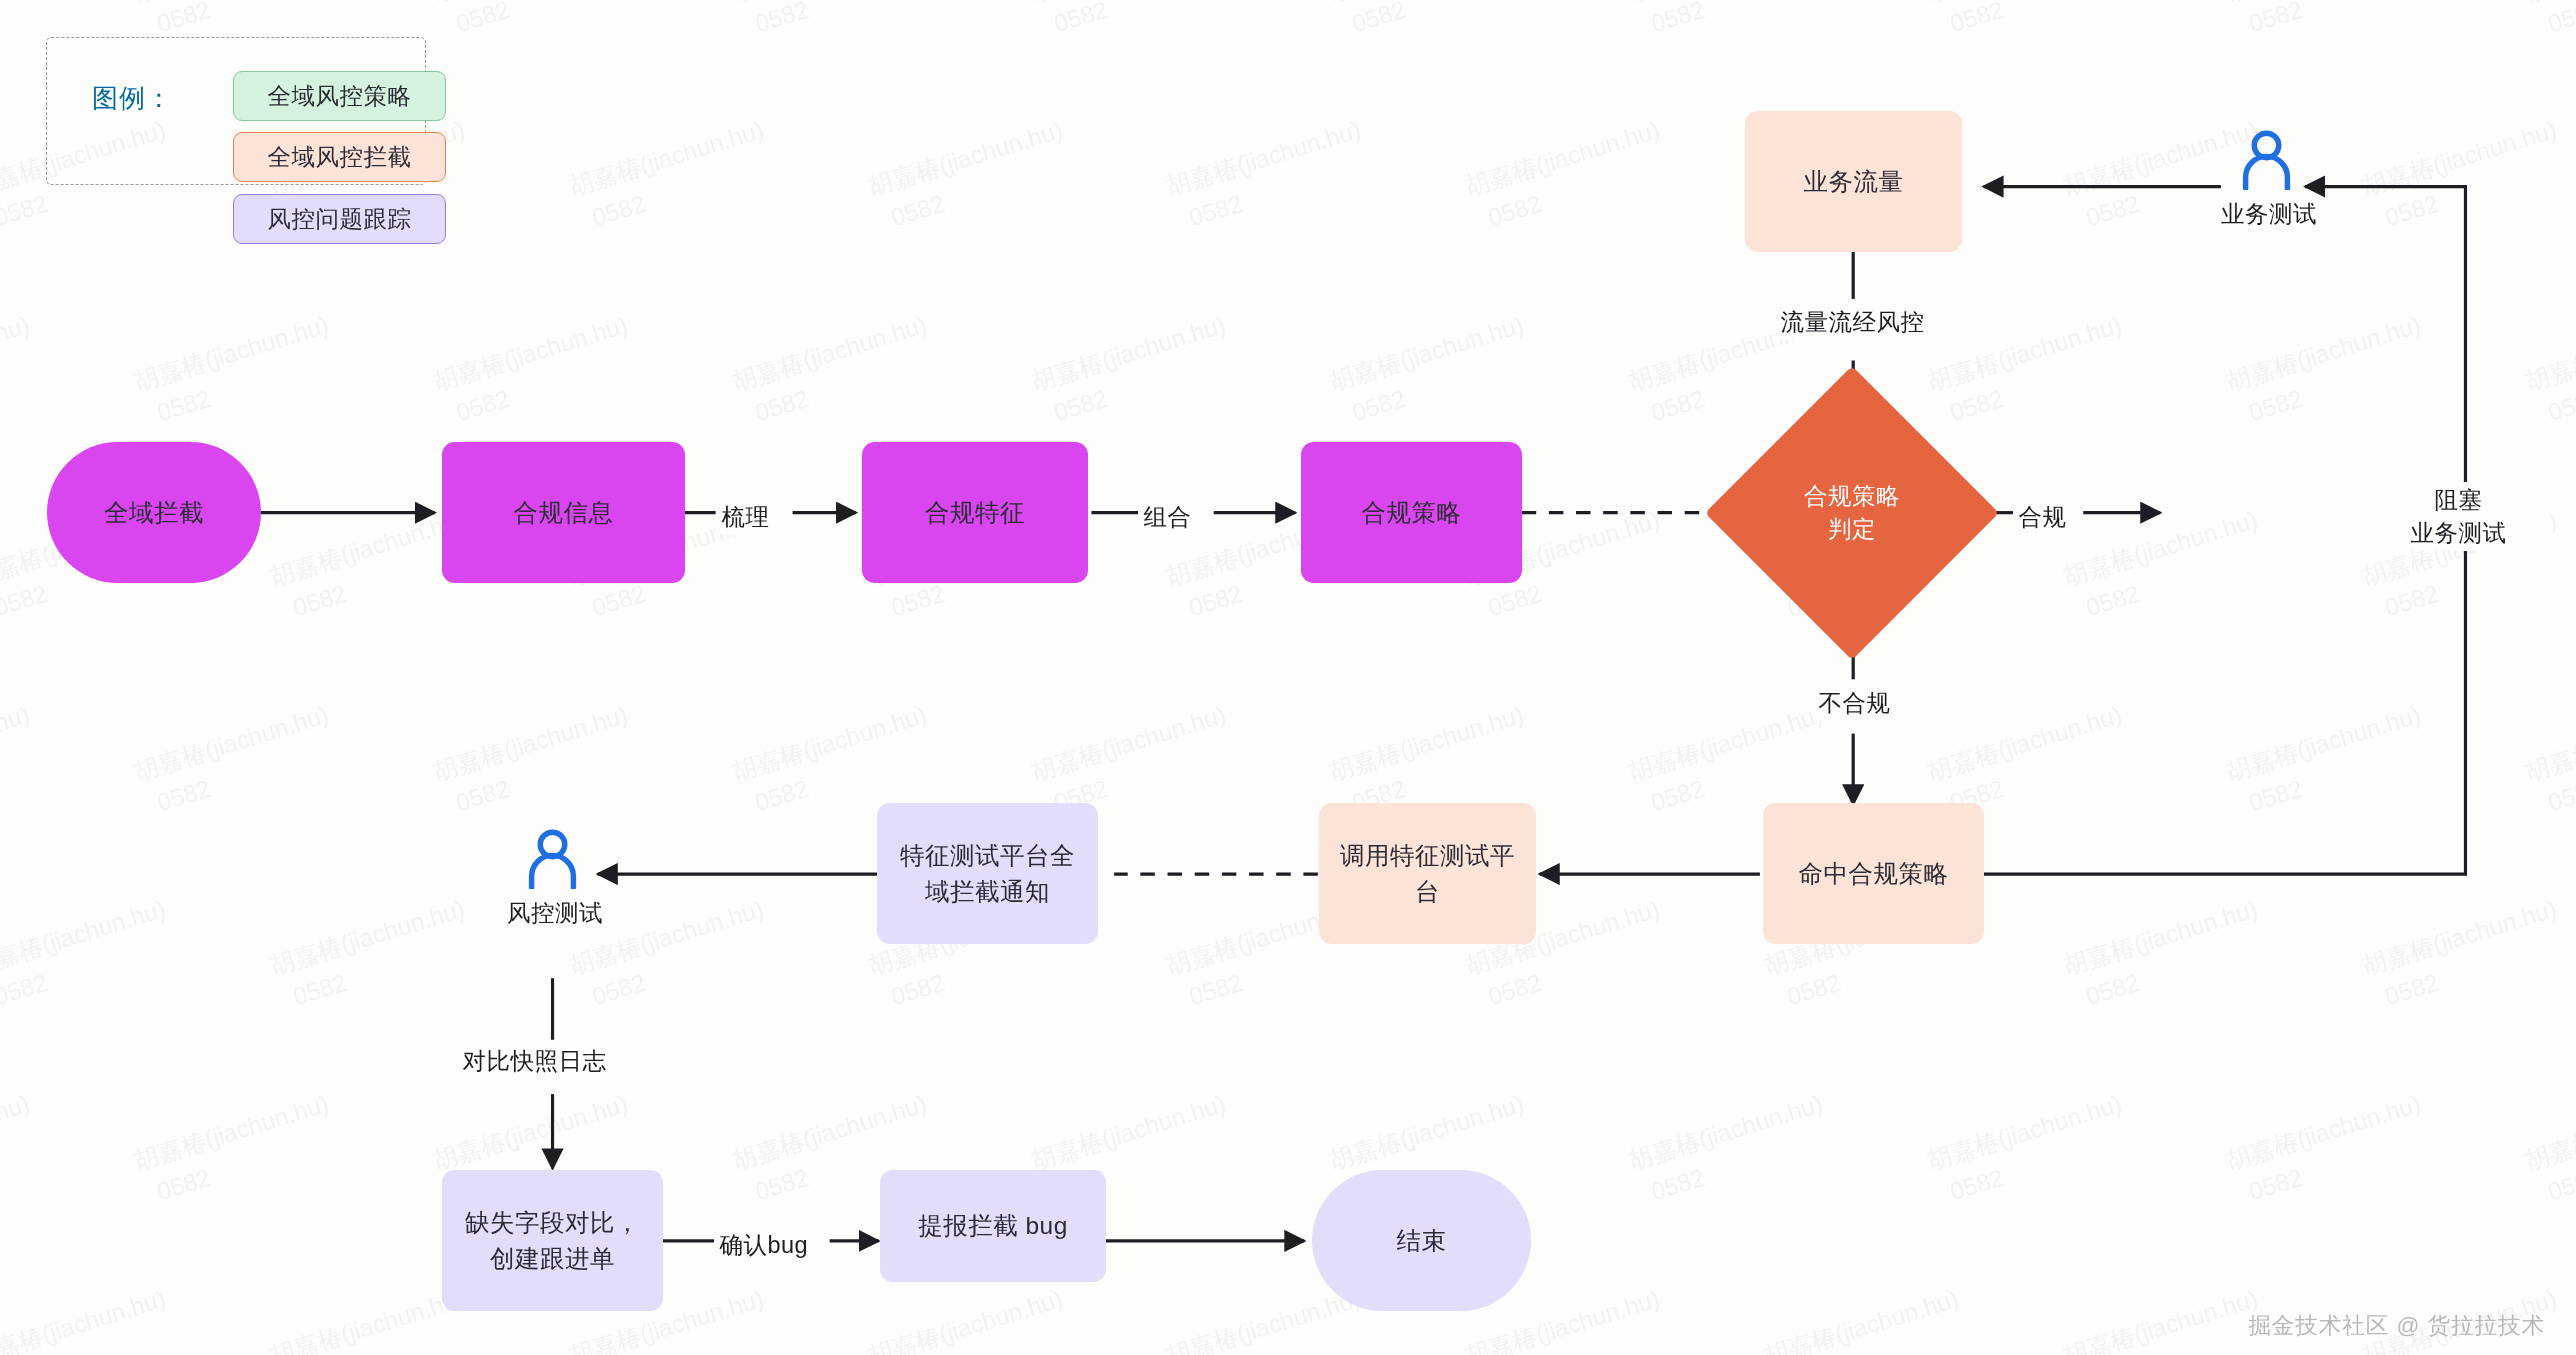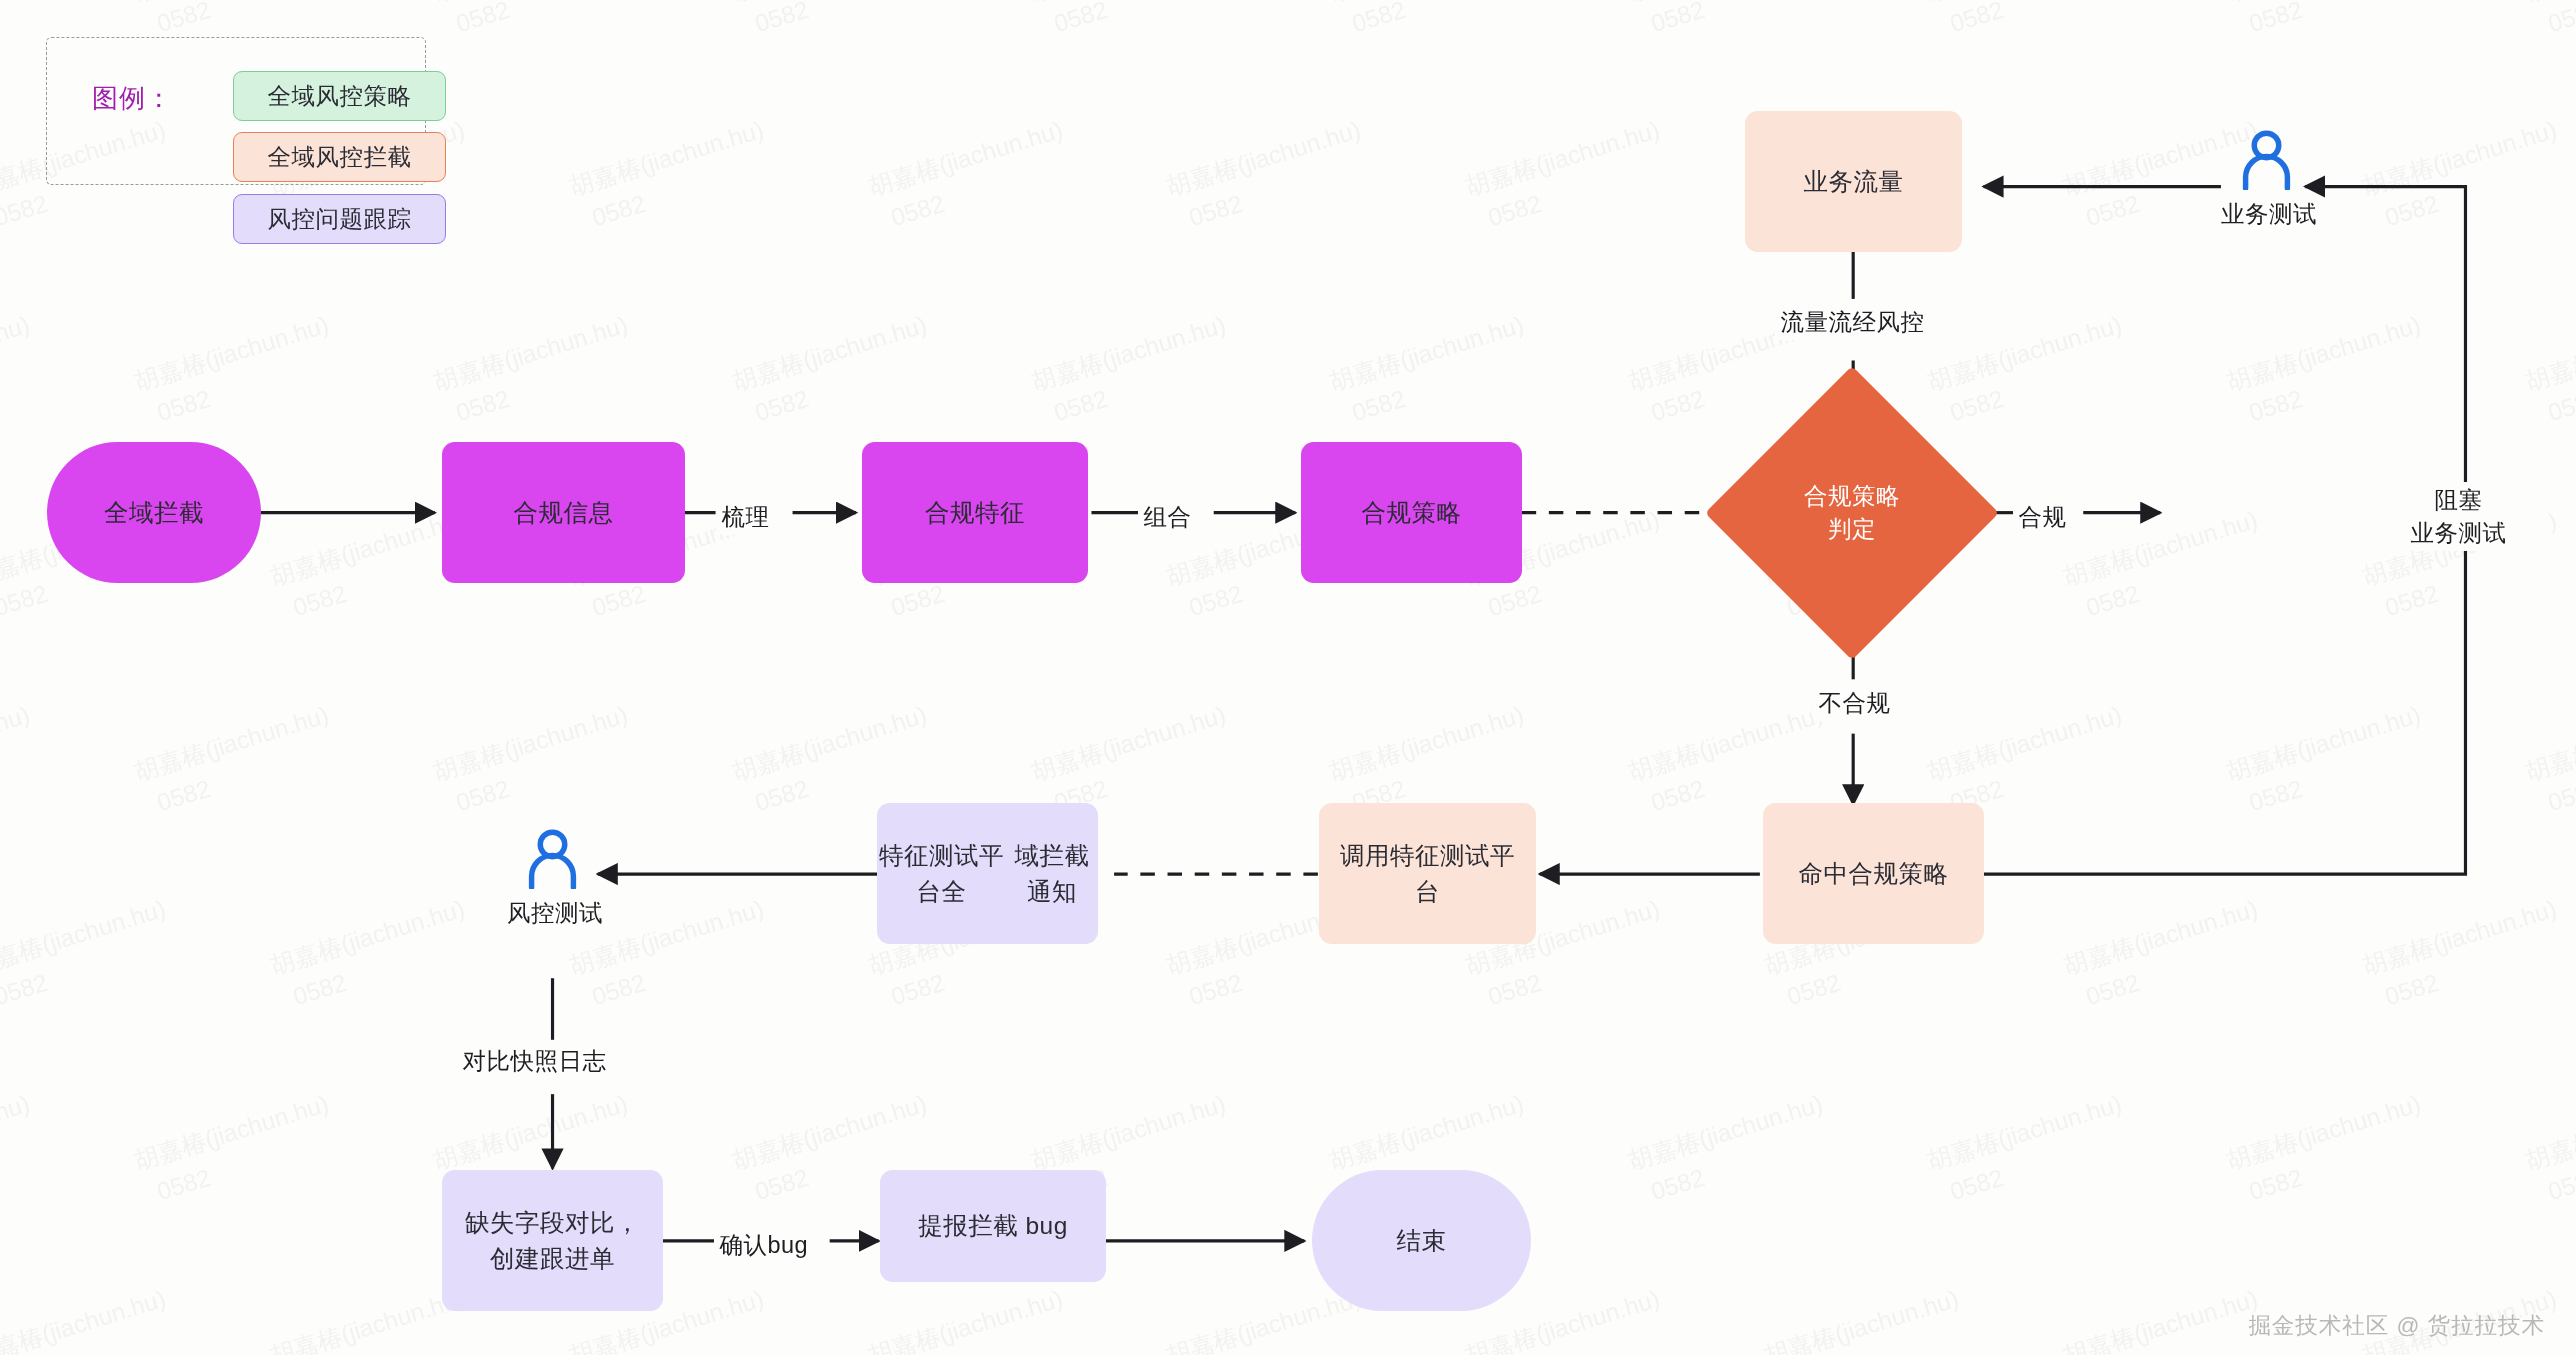--- a/index.html
+++ b/index.html
@@ -63,21 +63,21 @@
   }
 
   
   #legend {
     position:absolute; left:46px; top:37px; width:380px; height:148px;
     border:1.8px dashed #9a9a9a; border-radius:5.4px; z-index:2;
     display:flex; align-items:center;
   }
   #legend .leg-title {
     position:absolute; left:45px; top:43px;
-    font-size:26px; color:#a21caf; letter-spacing:0.9px;
+    font-size:26px; color:#0369a1; letter-spacing:0.9px;
   }
   .legchip {
     position:absolute; left:186px;
     width:213px; height:50px;
     display:flex; align-items:center; justify-content:center;
     border-radius:9px; font-size:23.5px; color:#2b2b33;
     letter-spacing:0.5px;
   }
   .legchip.c1 { top:33px;  background:#d5f2df; border:1.8px solid #7fcb9b; }
   .legchip.c2 { top:94px; background:#fce3d8; border:1.8px solid #e8805a; }
@@ -288,21 +288,21 @@
 
   <div class="node n-peach rect" style="left:1763px; top:803px; width:221px; height:141px;">
     <span>命中合规策略</span>
   </div>
 
   <div class="node n-peach rect" style="left:1319px; top:803px; width:217px; height:141px; flex-direction:column;">
     <span>调用特征测试平</span>
     <span>台</span>
   </div>
 
-  <div class="node n-purple rect" style="left:877px; top:803px; width:221px; height:141px; flex-direction:row;">
+  <div class="node n-purple rect" style="left:877px; top:803px; width:221px; height:141px; flex-direction:column;">
     <span>特征测试平台全</span>
     <span>域拦截通知</span>
   </div>
 
   <div class="actor" style="left:507px; top:829px; width:91px;">
     <svg width="51" height="60" viewBox="0 0 56 66">
       <circle cx="28" cy="17" r="13.5" fill="none" stroke="#1f6fe0" stroke-width="6"></circle>
       <path d="M 5 64 L 5 52 A 23 23 0 0 1 51 52 L 51 64" fill="none" stroke="#1f6fe0" stroke-width="6" stroke-linecap="round" stroke-linejoin="round"></path>
     </svg>
     <div class="cap">风控测试</div>

